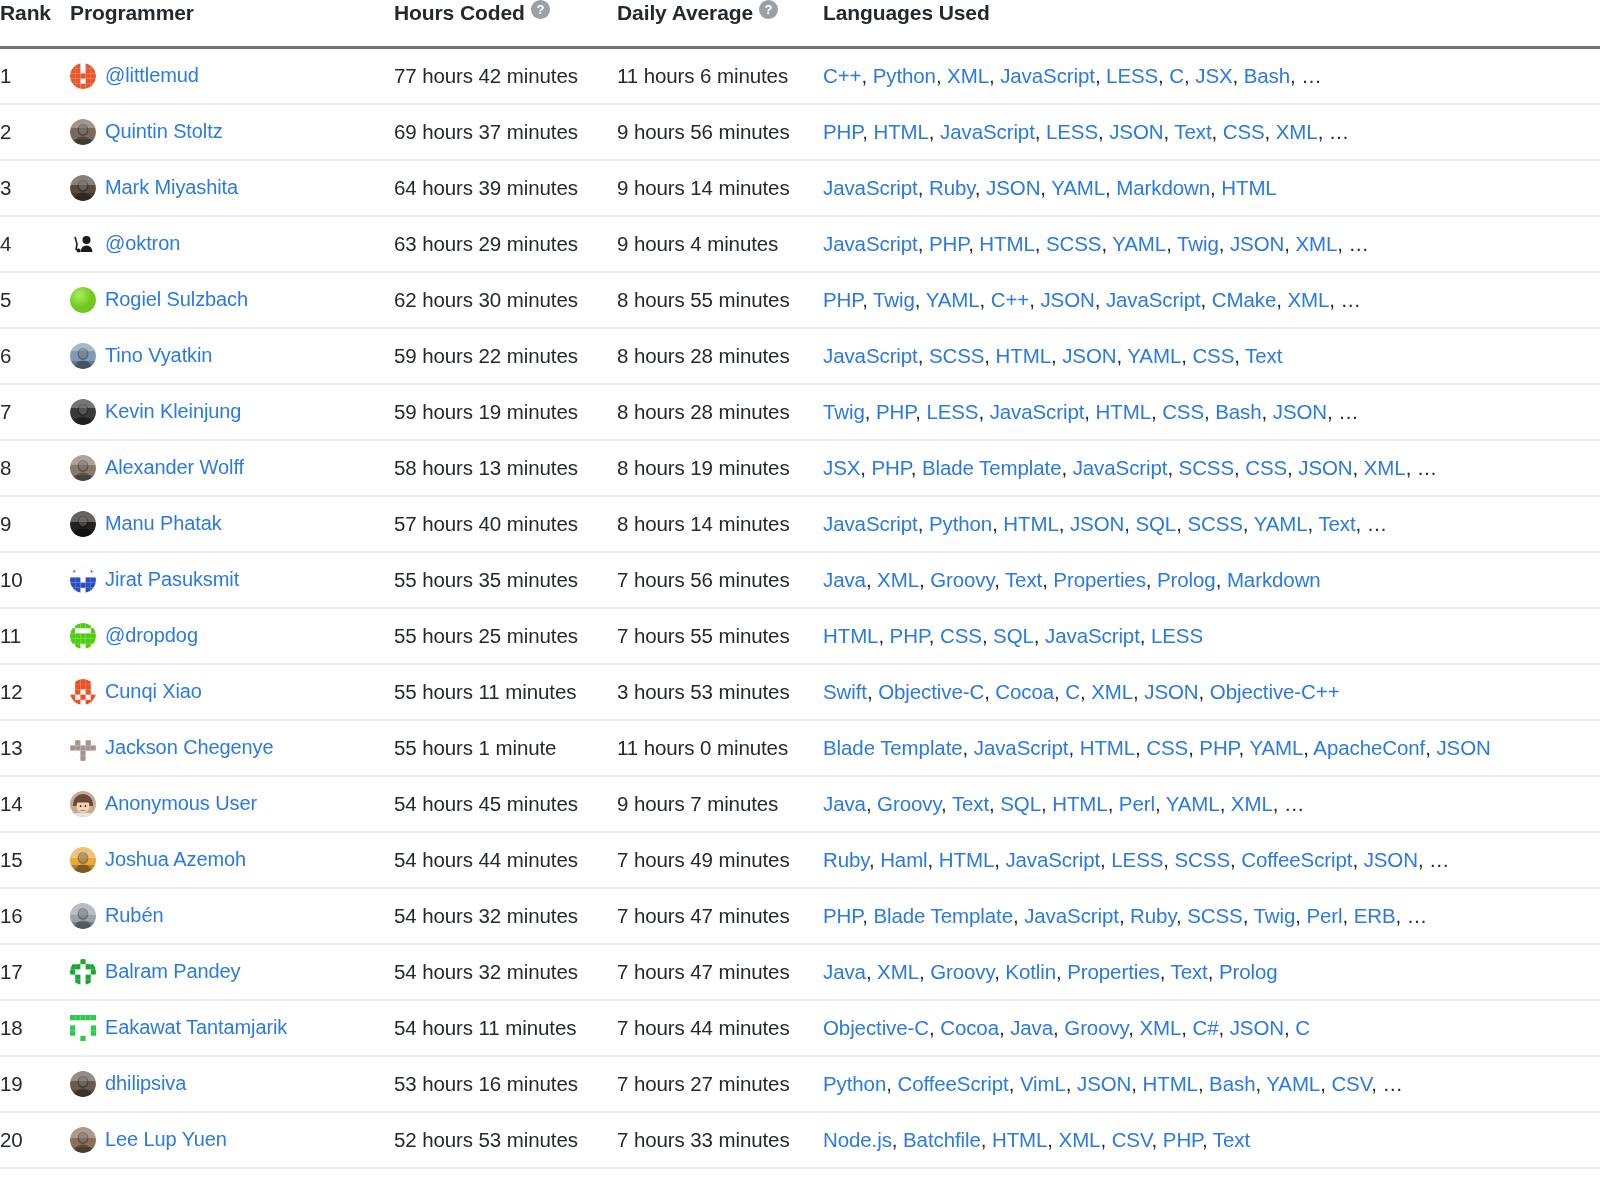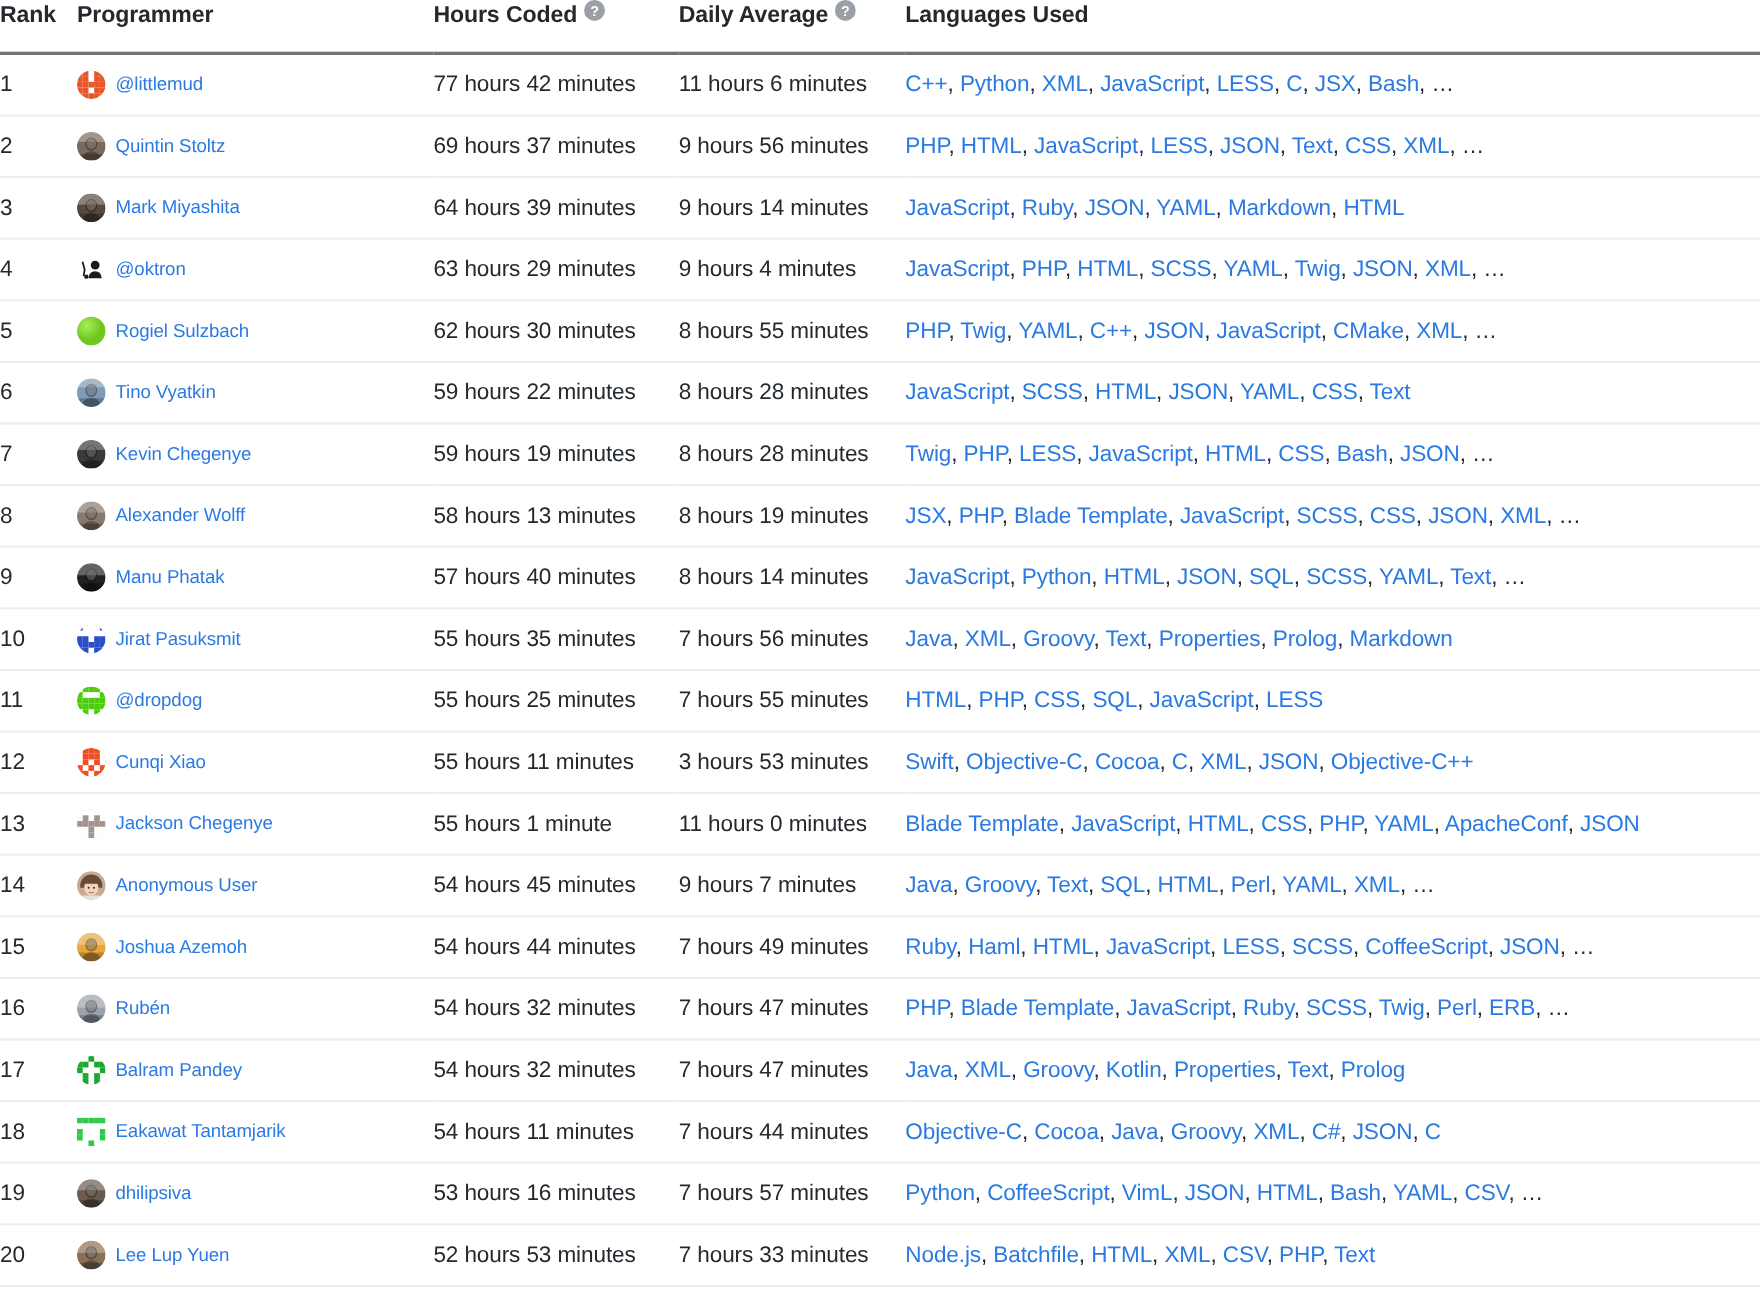--- a/index.html
+++ b/index.html
@@ -77,21 +77,21 @@
     background: #d8dde1;
     position: relative;
   }
   .avatar svg { display: block; width: 26px; height: 26px; }
 
   .avatar.square { border-radius: 0; background: transparent; }
 
   .prog-link {
     color: #2a7ae2;
     text-decoration: none;
-    font-size: 17px;
+    font-size: 20px;
   }
 
   .lang-list a {
     color: #2a7ae2;
     text-decoration: none;
   }
   .lang-list {
     font-size: 20.5px;
     color: #2a7ae2;
   }
@@ -322,21 +322,21 @@
                 <g clip-path="url(#pa6)">
                   <rect width="26" height="26" fill="#3a3a3a"></rect>
                   <rect width="26" height="9" fill="rgba(255,255,255,0.30)"></rect>
                   <rect y="19" width="26" height="8" fill="rgba(0,0,0,0.22)"></rect>
                   <ellipse cx="13" cy="11" rx="5.4" ry="6" fill="rgba(0,0,0,0.35)"></ellipse>
                   <ellipse cx="13" cy="10.5" rx="4.3" ry="5" fill="rgba(255,255,255,0.22)"></ellipse>
                   <path d="M4.5 26c0-5.2 3.8-8.4 8.5-8.4s8.5 3.2 8.5 8.4z" fill="rgba(0,0,0,0.30)"></path>
                 </g>
               </svg>
             </span>
-            <a class="prog-link" href="#">Kevin Chegenye</a>
+            <a class="prog-link" href="#">Kevin Kleinjung</a>
           </div>
         </td>
         <td>59 hours 19 minutes</td>
         <td>8 hours 28 minutes</td>
         <td class="lang-list"><a href="#">Twig</a><span class="lang-sep">, </span><a href="#">PHP</a><span class="lang-sep">, </span><a href="#">LESS</a><span class="lang-sep">, </span><a href="#">JavaScript</a><span class="lang-sep">, </span><a href="#">HTML</a><span class="lang-sep">, </span><a href="#">CSS</a><span class="lang-sep">, </span><a href="#">Bash</a><span class="lang-sep">, </span><a href="#">JSON</a><span class="lang-ellipsis">, …</span></td>
       </tr>
       <tr>
         <td class="cell-rank">8</td>
         <td>
           <div class="prog-cell">
@@ -700,21 +700,21 @@
                   <ellipse cx="13" cy="11" rx="5.4" ry="6" fill="rgba(0,0,0,0.35)"></ellipse>
                   <ellipse cx="13" cy="10.5" rx="4.3" ry="5" fill="rgba(255,255,255,0.22)"></ellipse>
                   <path d="M4.5 26c0-5.2 3.8-8.4 8.5-8.4s8.5 3.2 8.5 8.4z" fill="rgba(0,0,0,0.30)"></path>
                 </g>
               </svg>
             </span>
             <a class="prog-link" href="#">dhilipsiva</a>
           </div>
         </td>
         <td>53 hours 16 minutes</td>
-        <td>7 hours 57 minutes</td>
+        <td>7 hours 27 minutes</td>
         <td class="lang-list"><a href="#">Python</a><span class="lang-sep">, </span><a href="#">CoffeeScript</a><span class="lang-sep">, </span><a href="#">VimL</a><span class="lang-sep">, </span><a href="#">JSON</a><span class="lang-sep">, </span><a href="#">HTML</a><span class="lang-sep">, </span><a href="#">Bash</a><span class="lang-sep">, </span><a href="#">YAML</a><span class="lang-sep">, </span><a href="#">CSV</a><span class="lang-ellipsis">, …</span></td>
       </tr>
       <tr>
         <td class="cell-rank">20</td>
         <td>
           <div class="prog-cell">
             <span class="avatar">
               <svg viewBox="0 0 26 26">
                 <defs>
                   <clipPath id="pa19">

